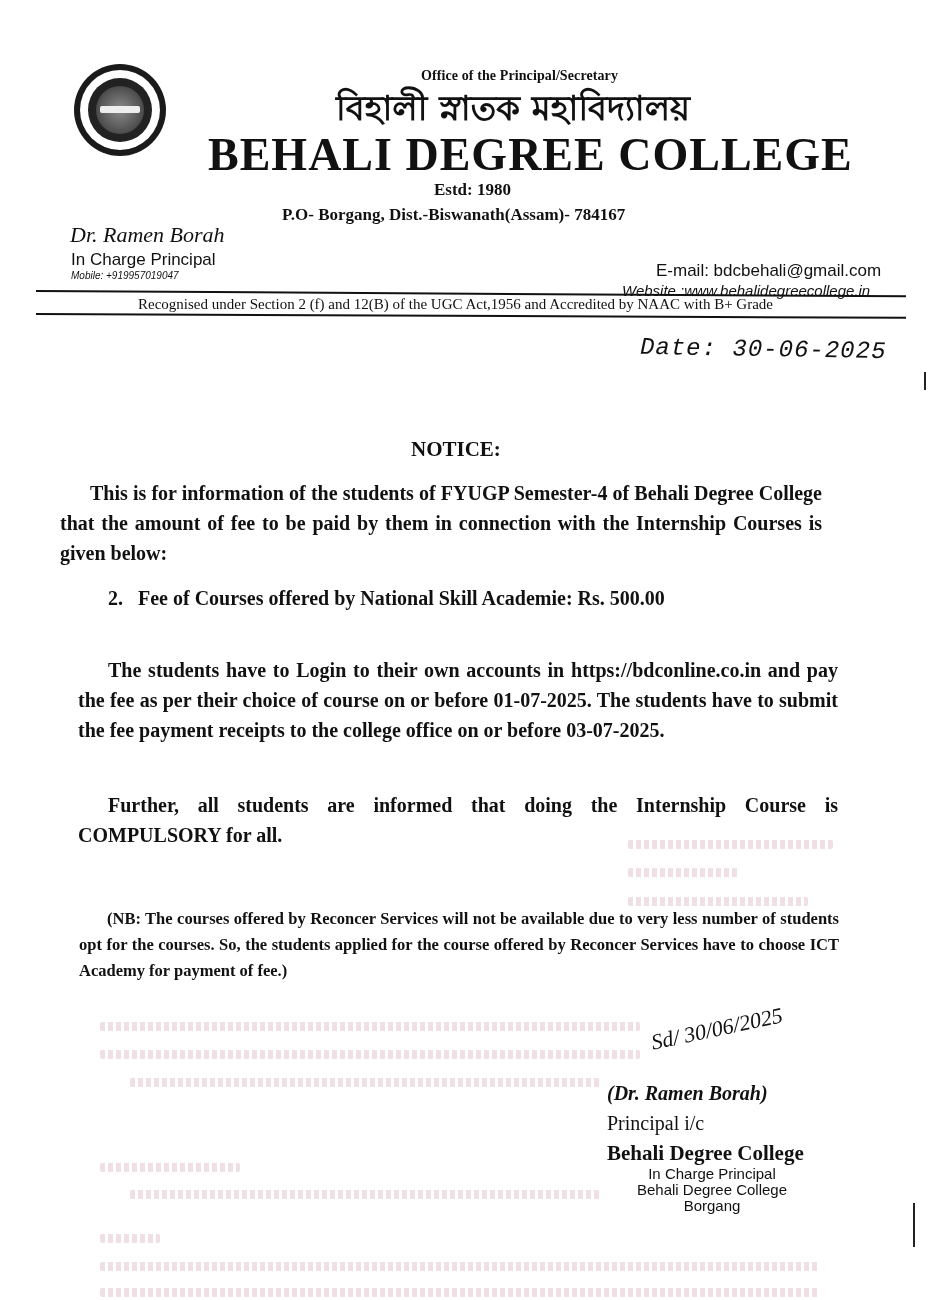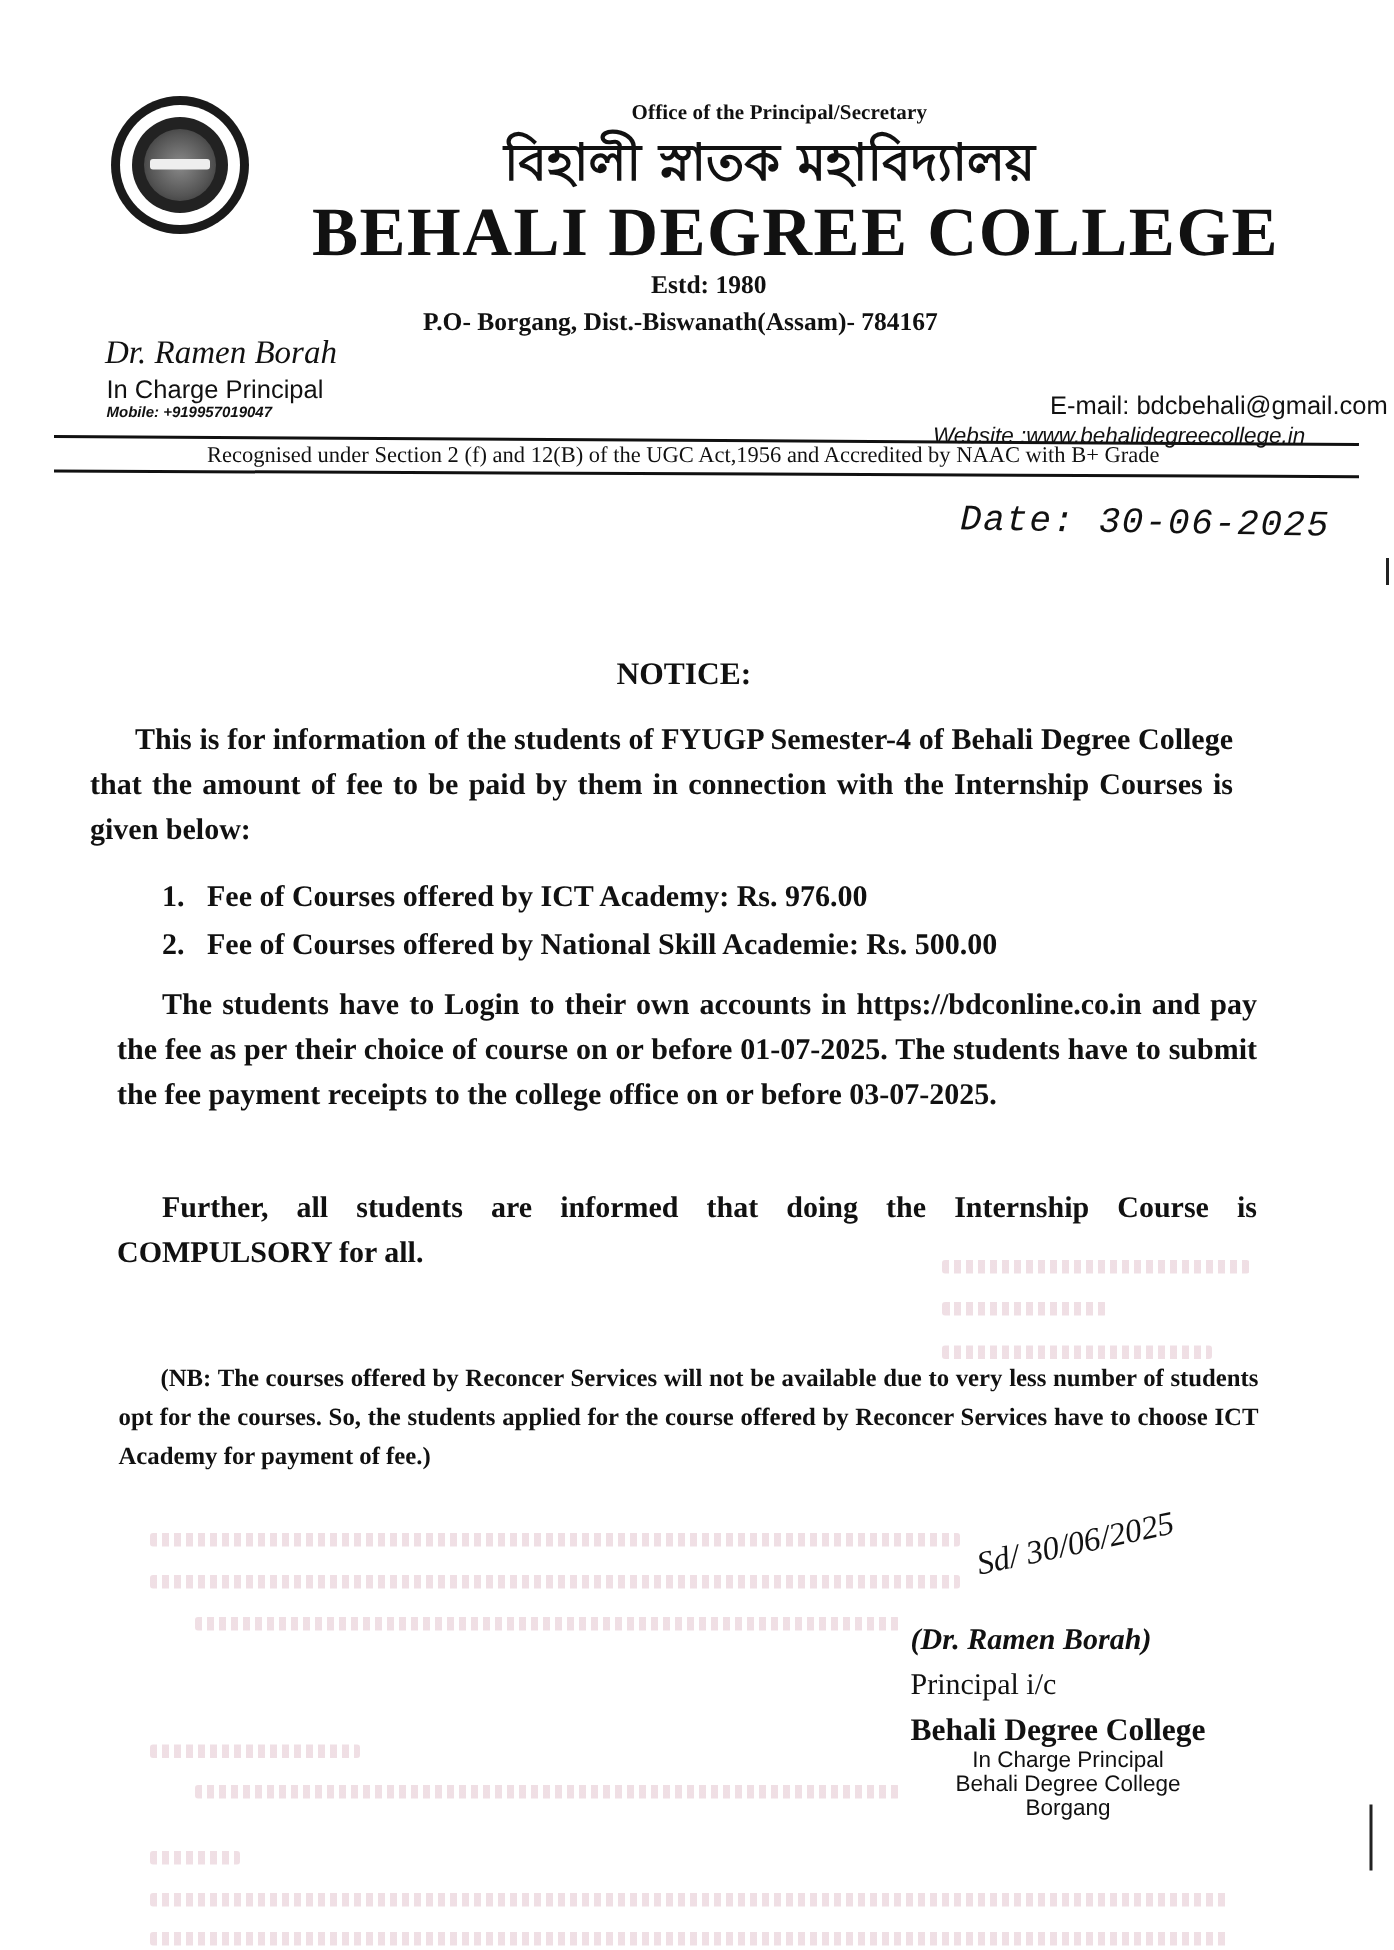--- a/index.html
+++ b/index.html
@@ -19,22 +19,22 @@
     .logo .core { position:absolute; left:22px; top:22px; width:48px; height:48px; border-radius:50%;
       background: radial-gradient(circle, #8a8a8a 0%, #555 60%, #2a2a2a 100%); }
     .logo .band { position:absolute; left:26px; top:42px; width:40px; height:7px; background:#eee; border-radius:2px; }
     .office { left: 421px; top: 68px; font-size: 14px; font-weight: bold; letter-spacing: 0.1px; }
     .bengali { left: 336px; top: 82px; font-size: 34px; font-weight: bold; font-family: "DejaVu Sans", sans-serif; letter-spacing: 0px; white-space: nowrap; }
     .college { left: 208px; top: 128px; font-size: 46px; font-weight: bold; letter-spacing: 1px; white-space: nowrap; transform: scaleX(1.0); }
     .estd { left: 434px; top: 180px; font-size: 17px; font-weight: bold; }
     .address { left: 282px; top: 205px; font-size: 17px; font-weight: bold; white-space: nowrap; font-family: Liberation Serif, serif; }
     .sig-script { left: 70px; top: 222px; font-size: 22px; font-style: italic; font-family: "Liberation Serif", serif; white-space: nowrap; }
     .charge { left: 71px; top: 250px; font-size: 17px; font-family: "Liberation Sans", sans-serif; }
-    .mobile { left: 71px; top: 270px; font-size: 10px; font-weight: bold; font-style: italic; font-family: "Liberation Sans", sans-serif; }
-    .email { left: 656px; top: 261px; font-size: 17px; font-family: "Liberation Sans", sans-serif; white-space: nowrap; margin-left: 44px; }
+    .mobile { left: 71px; top: 270px; font-size: 10px; font-weight: normal; font-style: italic; font-family: "Liberation Sans", sans-serif; }
+    .email { left: 656px; top: 261px; font-size: 17px; font-family: "Liberation Sans", sans-serif; white-space: nowrap; }
     .website { left: 622px; top: 282px; font-size: 15px; font-style: italic; font-family: Liberation Sans, sans-serif; white-space: nowrap; }
     .rule1 { left: 36px; top: 290px; width: 870px; height: 2px; background: #111; transform: rotate(0.35deg); transform-origin: left; }
     .recog { left: 138px; top: 296px; font-size: 15px; white-space: nowrap; }
     .rule2 { left: 36px; top: 313px; width: 870px; height: 2px; background: #111; transform: rotate(0.25deg); transform-origin: left; }
     .date { left: 640px; top: 336px; font-size: 24px; font-style: italic; font-family: "Liberation Mono", monospace; white-space: nowrap; letter-spacing: 1px; transform: rotate(1deg); }
     .edge-mark { width: 2px; background: #222; }
     
     .notice-title { left: 411px; top: 437px; font-size: 21px; font-weight: bold; }
     .para { font-size: 20px; font-weight: bold; line-height: 30px; text-align: justify; }
     .p1 { left: 60px; top: 478px; width: 762px; text-indent: 30px; }
@@ -75,21 +75,20 @@
 <div class="abs recog">Recognised under Section 2 (f) and 12(B) of the UGC Act,1956 and Accredited by NAAC with B+ Grade</div>
 <div class="abs rule2"></div>
 
 <div class="abs date">Date: 30-06-2025</div>
 <div class="abs edge-mark" style="left:924px; top:372px; height:18px;"></div>
 
 <div class="abs notice-title">NOTICE:</div>
 <div class="abs para p1">This is for information of the students of FYUGP Semester-4 of Behali Degree College that the amount of fee to be paid by them in connection with the Internship Courses is given below:</div>
 
 <div class="abs list">
-  <div><span class="num">1.</span><span>Fee of Courses offered by ICT Academy: Rs. 976.00</span></div>
   <div><span class="num">2.</span><span>Fee of Courses offered by National Skill Academie: Rs. 500.00</span></div>
 </div>
 
 <div class="abs para p2">The students have to Login to their own accounts in https://bdconline.co.in and pay the fee as per their choice of course on or before 01-07-2025. The students have to submit the fee payment receipts to the college office on or before 03-07-2025.</div>
 <div class="abs para p3">Further, all students are informed that doing the Internship Course is COMPULSORY for all.</div>
 
 <div class="abs bleed" style="left:628px; top:840px; width:205px;"></div>
 <div class="abs bleed" style="left:628px; top:868px; width:110px;"></div>
 <div class="abs bleed" style="left:628px; top:897px; width:180px;"></div>
 

